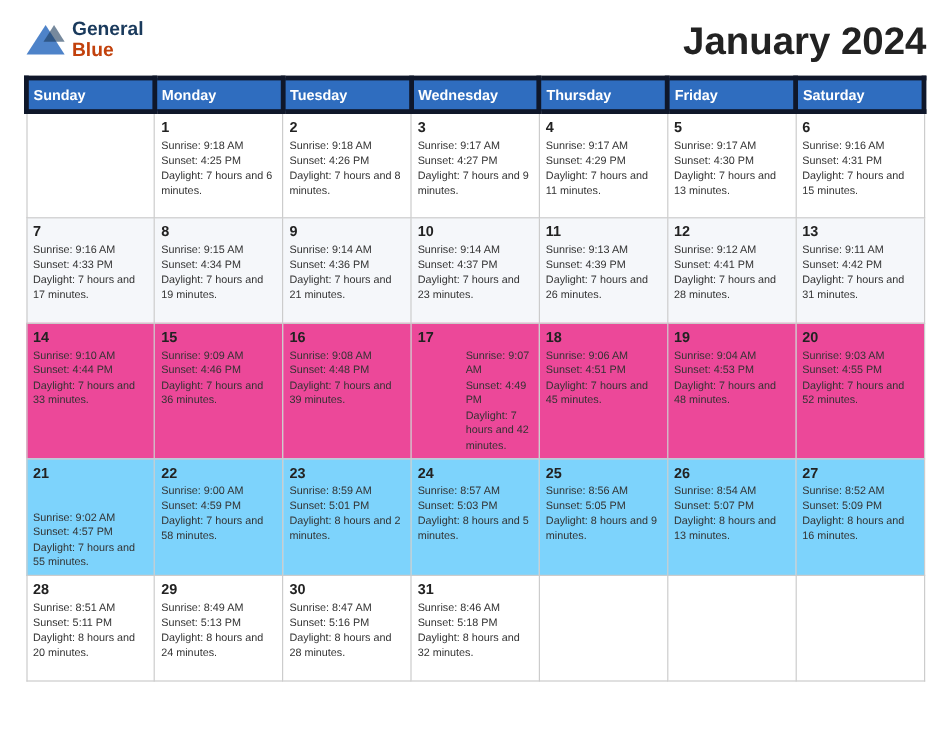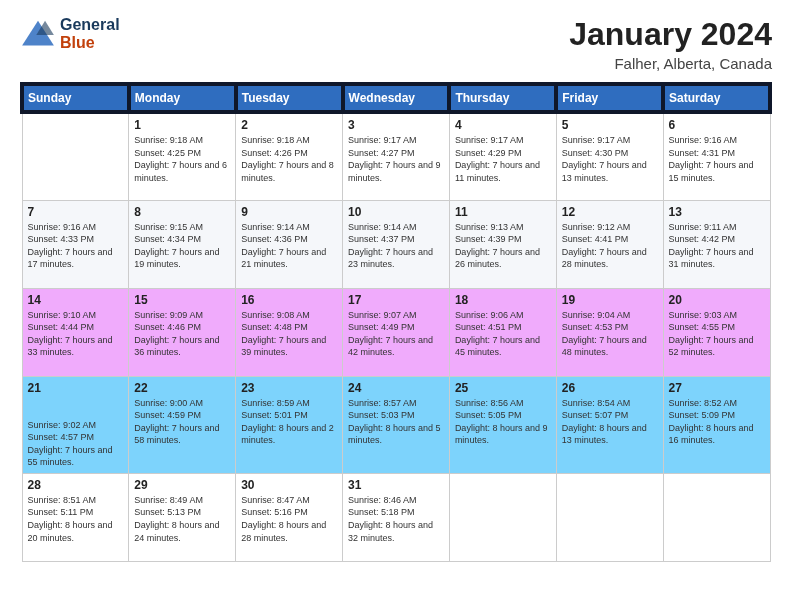--- a/index.html
+++ b/index.html
@@ -98,21 +98,20 @@
         <div style="font-size:16px;font-weight:bold;color:#1a3a5c;line-height:1.1;">
           <span>General</span>
         </div>
         <div style="font-size:16px;font-weight:bold;color:#c2410c;line-height:1.1;">
           <span>Blue</span>
         </div>
       </div>
     </div>
     <div class="title-block">
       <div class="main-title">January 2024</div>
-      <div class="subtitle">Falher, Alberta, Canada</div>
     </div>
   </div>
 
   <table class="calendar" id="cal-table">
     <thead>
       <tr id="cal-header-row">
           <th>Sunday</th>
           <th>Monday</th>
           <th>Tuesday</th>
           <th>Wednesday</th>
@@ -198,42 +197,42 @@
 Sunset: 4:41 PM
 Daylight: 7 hours and 28 minutes.</div>
           </td>
           <td>
             <div class="day-number">13</div>
             <div class="day-info" style="white-space: pre-line;">Sunrise: 9:11 AM
 Sunset: 4:42 PM
 Daylight: 7 hours and 31 minutes.</div>
           </td>
         </tr>
-        <tr style="background: #f0abfc;">
+        <tr style="background: #ec4899;">
           <td>
             <div class="day-number">14</div>
             <div class="day-info" style="white-space: pre-line;">Sunrise: 9:10 AM
 Sunset: 4:44 PM
 Daylight: 7 hours and 33 minutes.</div>
           </td>
           <td>
             <div class="day-number">15</div>
             <div class="day-info" style="white-space: pre-line;">Sunrise: 9:09 AM
 Sunset: 4:46 PM
 Daylight: 7 hours and 36 minutes.</div>
           </td>
           <td>
             <div class="day-number">16</div>
             <div class="day-info" style="white-space: pre-line;">Sunrise: 9:08 AM
 Sunset: 4:48 PM
 Daylight: 7 hours and 39 minutes.</div>
           </td>
           <td>
             <div class="day-number">17</div>
-            <div class="day-info" style="white-space: pre-line;">Sunrise: 9:07 AM
+            <div class="day-info" style="white-space: pre-line; margin-left: 40px;">Sunrise: 9:07 AM
 Sunset: 4:49 PM
 Daylight: 7 hours and 42 minutes.</div>
           </td>
           <td>
             <div class="day-number">18</div>
             <div class="day-info" style="white-space: pre-line;">Sunrise: 9:06 AM
 Sunset: 4:51 PM
 Daylight: 7 hours and 45 minutes.</div>
           </td>
           <td>

